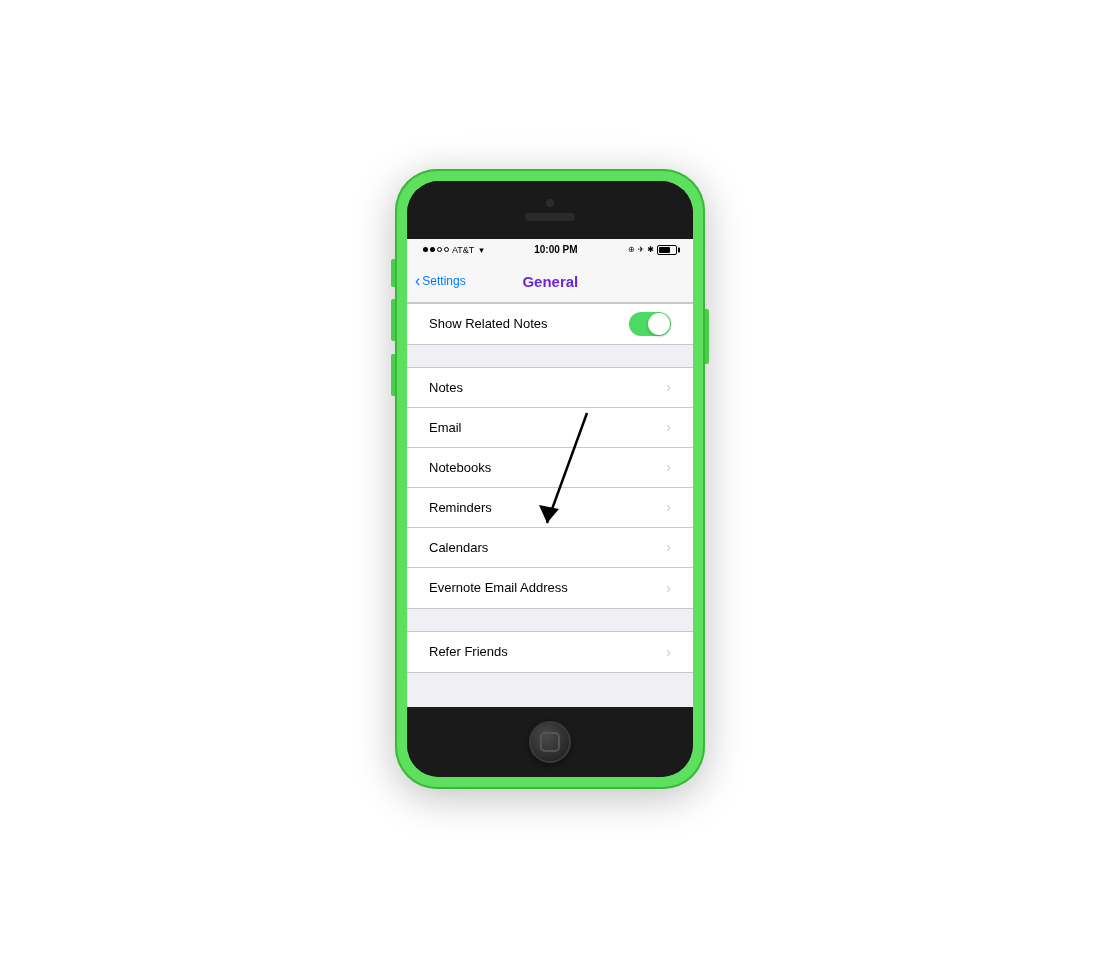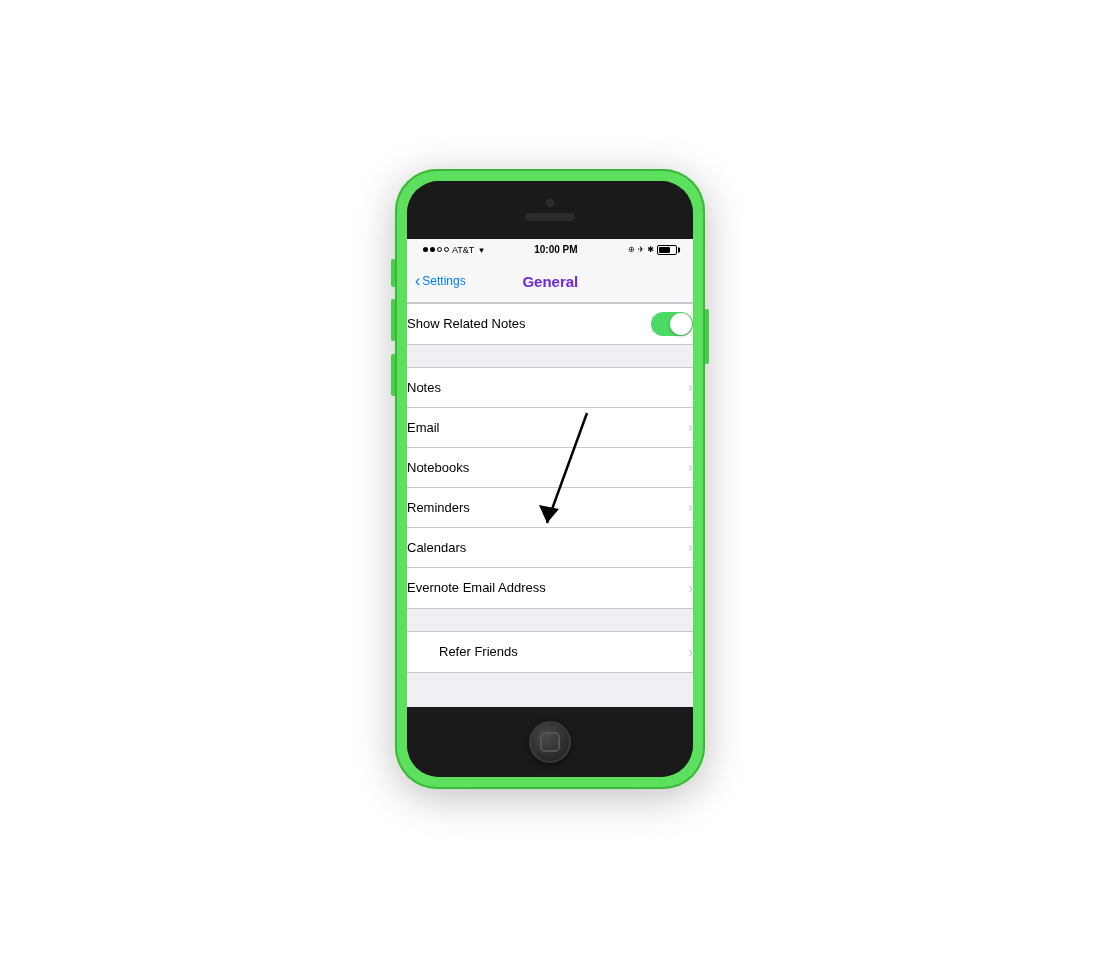--- a/index.html
+++ b/index.html
@@ -213,21 +213,21 @@
       background: #ffffff;
       border-top: 1px solid #c8c8cc;
       border-bottom: 1px solid #c8c8cc;
       margin-bottom: 0;
     }
 
     .table-row {
       display: flex;
       align-items: center;
       justify-content: space-between;
-      padding: 0 0;
+      padding: 0 22px;
       height: 40px;
       background: #ffffff;
       border-bottom: 1px solid #c8c8cc;
       position: relative;
       cursor: pointer;
     }
 
     .table-row:last-child {
       border-bottom: none;
     }
@@ -443,21 +443,21 @@
             <span class="row-label">Evernote Email Address</span>
             <div class="row-right">
               <span class="chevron-right">›</span>
             </div>
           </div>
         </div>
 
         <div class="section-gap"></div>
 
         <div class="table-section">
-          <div class="table-row" style="border-bottom:none;margin-left:32px;">
+          <div class="table-row" style="border-bottom:none;">
             <span class="row-label">Refer Friends</span>
             <div class="row-right">
               <span class="chevron-right">›</span>
             </div>
           </div>
         </div>
 
         <div style="position:relative; height:0;">
           <svg style="position:absolute; top:-280px; left:100px; width:120px; height:160px; pointer-events:none;" viewBox="0 0 120 160">
             <line x1="80" y1="20" x2="40" y2="130" stroke="#000" stroke-width="2.5"></line>

